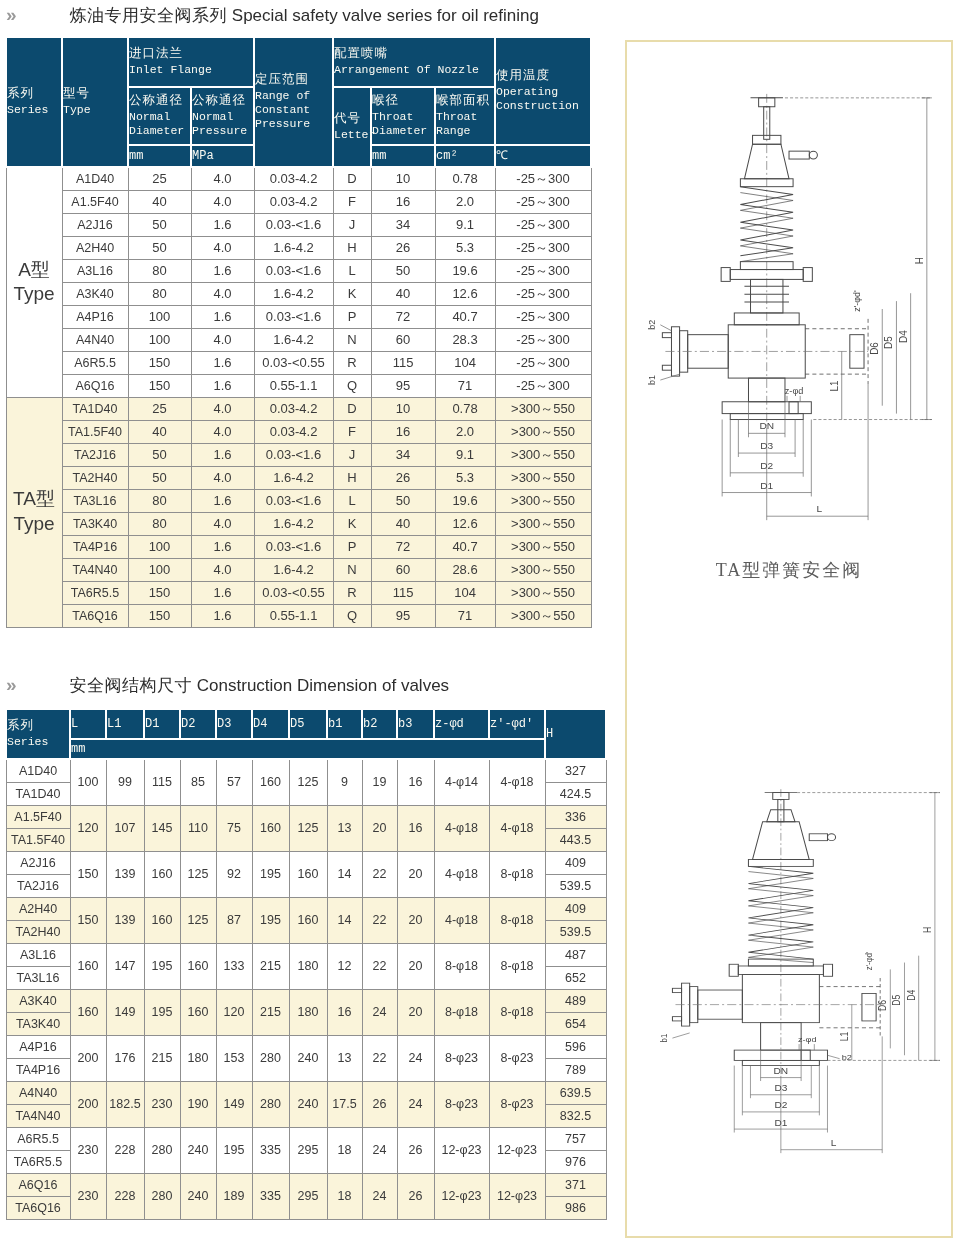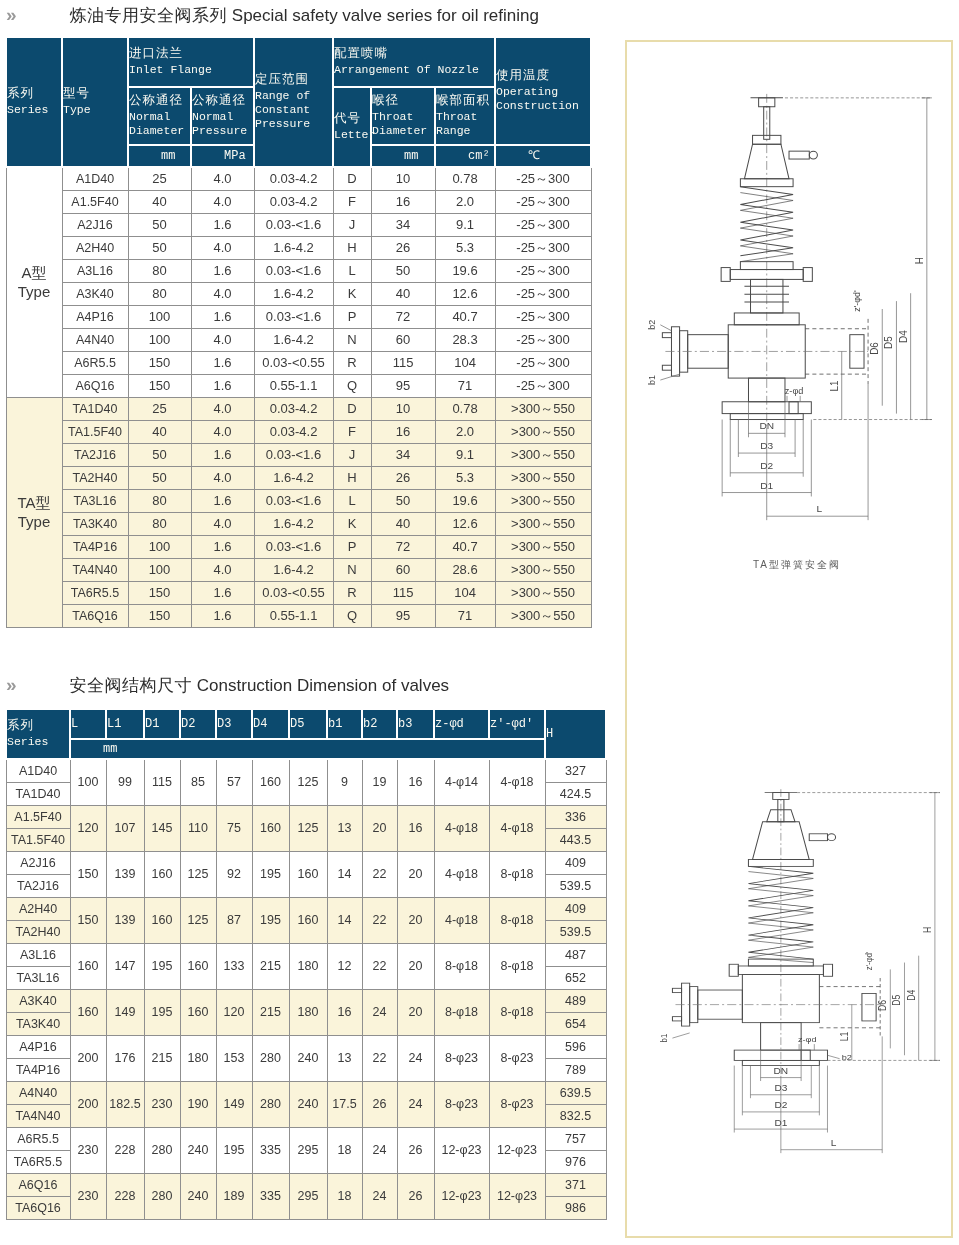--- a/index.html
+++ b/index.html
@@ -16,44 +16,44 @@
   #t1 { top:36px;  width:585px; }
   #t2 { top:708px; width:600px; }
 
   th {
     background:#0c4a6e; color:#fbfaf2; font-weight:normal;
     border:2px solid #ffffff; padding:0; line-height:1.22; font-size:12px;
     text-align:left; vertical-align:middle;font-family:Liberation Mono, monospace;
   }
   th .zh { font-size:12.5px; letter-spacing:1px; }
   th .en { font-size:11.5px; }
-  th.unit { font-size:12px; height:22px;padding-left:32px; }
+  th.unit { font-size:12px; height:22px; }
   #t1 tr.hr1 th { height:50px; }
   #t1 tr.hr2 th { height:58px; }
   #t2 tr.hr1 th { height:30px; }
   #t2 tr.hr2 th { height:20px; }
 
   td {
     border:1px solid #8f8f8f; text-align:center; vertical-align:middle;
     font-size:13px; color:#3b3b3b; background:#fff; padding:0; height:23px;
   }
   tr.cream td { background:#faf4da; }
-  td.series-cell { font-size:15px; line-height:1.3; }
+  td.series-cell { font-size:19px; line-height:1.3; }
   td.model-cell { font-size:12.5px; }
   td.phi-cell { font-size:12px;margin-top:14px; }
   #t2 td { font-size:12.5px; }
 
   .panel {
     position:absolute; left:625px; top:40px; width:328px; height:1198px;
     border:2px solid #e8dcab; background:#ffffff;
   }
   .drawing { position:absolute; }
   .cap {
-    position:absolute; left:8px; width:100%; text-align:center;
-    font-size:10px; color:#5c5c5c; letter-spacing:2px;
+    position:absolute; left:0; width:100%; text-align:center;
+    font-size:18px; color:#5c5c5c; letter-spacing:2px;font-family:Liberation Serif, serif;
   }
   svg text { font-family:"Liberation Sans", sans-serif; }
 </style>
 </head>
 <body>
 
 <div class="sec-title" style="top:4px">
   <span class="marker">»</span><span class="zh-t">炼油专用安全阀系列</span>
   <span>Special safety valve series for oil refining</span>
 </div>

